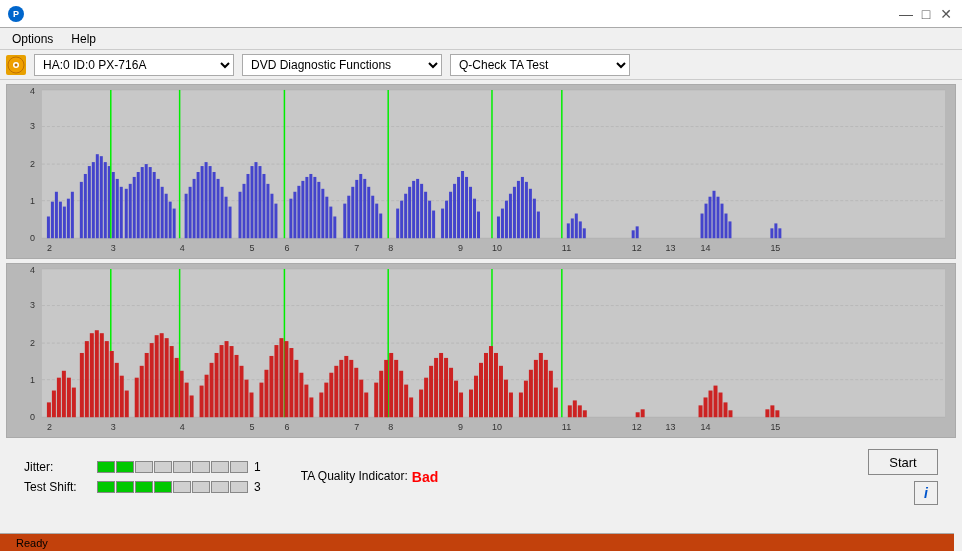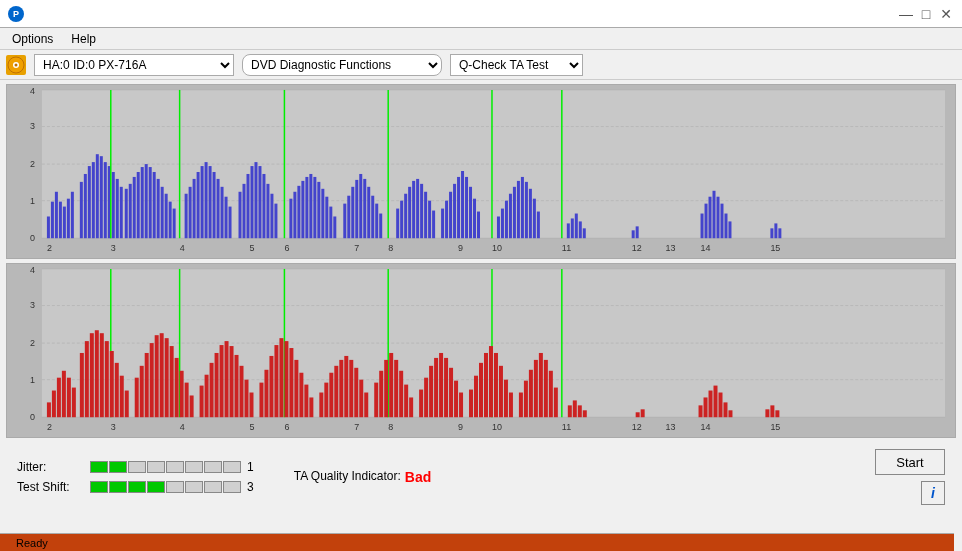--- a/index.html
+++ b/index.html
@@ -94,41 +94,41 @@
       font-weight: bold;
     }
     .toolbar select {
       height: 22px;
       border: 1px solid #aaa;
       background: white;
       font-size: 12px;
       padding: 0 4px;
     }
     .toolbar select.drive-select { width: 200px; }
-    .toolbar select.function-select { width: 200px; border-radius: 8px; }
-    .toolbar select.test-select { width: 133px; }
+    .toolbar select.function-select { width: 200px; }
+    .toolbar select.test-select { width: 180px; }
     .main-content {
       background: #f0f0f0;
       padding: 4px 6px;
       display: flex;
       flex-direction: column;
       gap: 4px;
     }
     .chart-container {
       background: #c8c8c8;
       border: 1px solid #aaa;
       position: relative;
       height: 175px;
       overflow: hidden;
     }
     .bottom-panel {
       display: flex;
       align-items: center;
       gap: 10px;
-      padding: 6px 17px;
+      padding: 6px 24px;
       height: 70px;
     }
     .metrics-panel {
       display: flex;
       flex-direction: column;
       gap: 6px;
     }
     .metric-row {
       display: flex;
       align-items: center;

